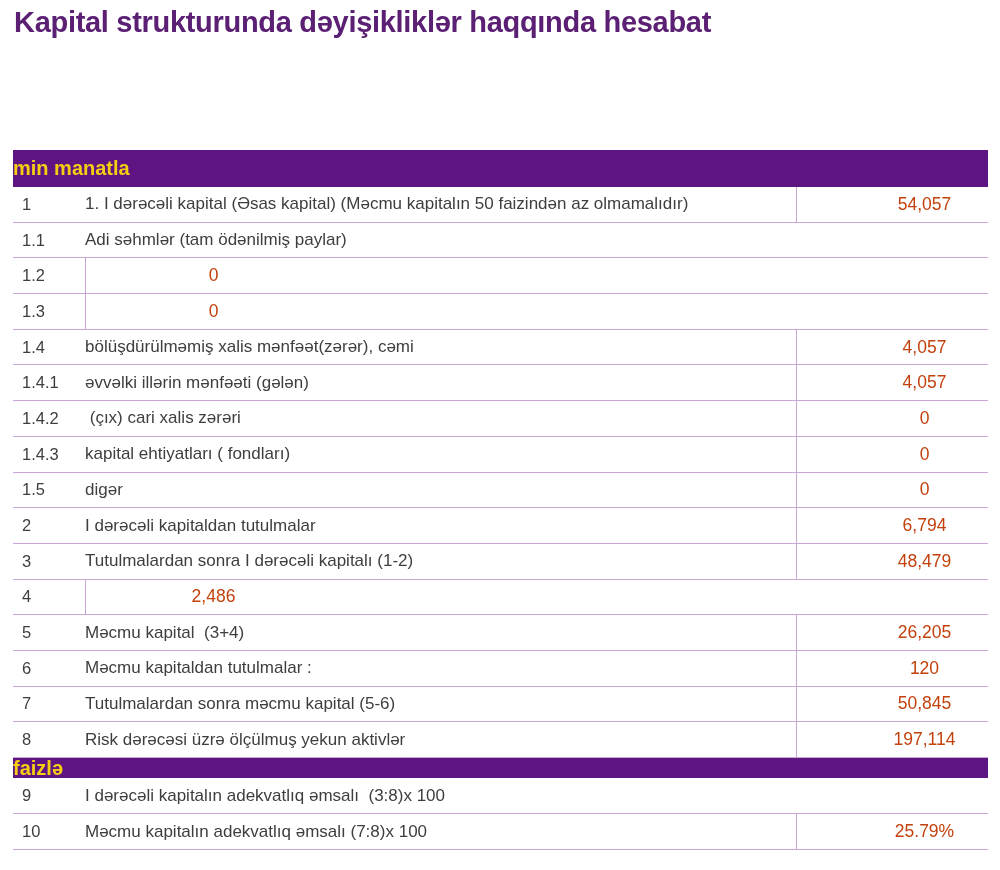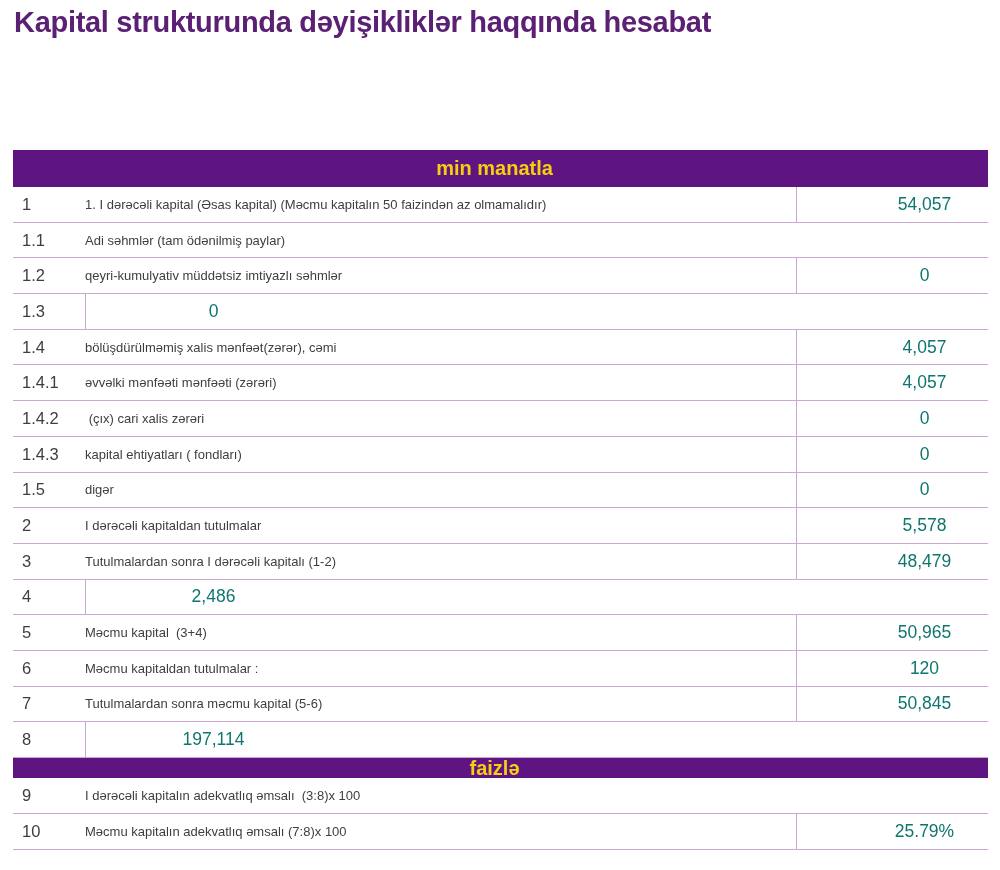--- a/index.html
+++ b/index.html
@@ -20,46 +20,46 @@
   .page-title{
     position:absolute;left:14px;top:6px;
     font-size:29px;font-weight:bold;color:var(--title-purple);
     letter-spacing:-0.3px;white-space:pre-wrap;
   }
   .table{
     position:absolute;left:13px;top:150px;width:975px;
   }
   .band{
     background:var(--purple);
-    display:flex;align-items:center;justify-content:center;
+    display:flex;align-items:center;justify-content:flex-start;
     padding-right:12px;
   }
   .band-top{height:37px;}
   .band-mid{height:20px;}
   .band-label{
     color:var(--yellow);font-weight:bold;font-size:20px;
   }
   .row{
     display:flex;align-items:stretch;
     border-bottom:1px solid var(--line);
   }
   #rows-main .row{height:35.7px;}
   #rows-percent .row{height:36px;}
   .cell{display:flex;align-items:center;color:var(--text);}
   .cell.no{
     width:72px;padding-left:9px;font-size:16.5px;flex-shrink:0;
   }
   .cell.label{
-    flex:1;font-size:13px;white-space:pre-wrap;padding-right:6px;
+    flex:1;font-size:17px;white-space:pre-wrap;padding-right:6px;
   }
   .cell.value{
     width:192px;flex-shrink:0;
     border-left:1px solid var(--line);
     justify-content:center;padding-left:64px;
-    font-size:17.5px;color:#0f766e;
+    font-size:17.5px;color:#c2410c;
   }
 </style>
 </head>
 <body>
 
 <div class="page">
   <div class="page-title">Kapital strukturunda dəyişikliklər haqqında hesabat</div>
 
   <div class="table">
     <div class="band band-top">
@@ -73,38 +73,37 @@
     <div class="cell value">54,057</div>
   </div>
 
   <div class="row">
     <div class="cell no">1.1</div>
     <div class="cell label">Adi səhmlər (tam ödənilmiş paylar)</div>
   </div>
 
   <div class="row">
     <div class="cell no">1.2</div>
-    <div class="cell label">qeyri-kumulyativ müddətsiz imtiyazlı səhmlər</div>
     <div class="cell value">0</div>
   </div>
 
   <div class="row">
     <div class="cell no">1.3</div>
     <div class="cell value">0</div>
   </div>
 
   <div class="row">
     <div class="cell no">1.4</div>
     <div class="cell label">bölüşdürülməmiş xalis mənfəət(zərər), cəmi</div>
     <div class="cell value">4,057</div>
   </div>
 
   <div class="row">
     <div class="cell no">1.4.1</div>
-    <div class="cell label">əvvəlki mənfəəti mənfəəti (zərəri)</div>
+    <div class="cell label">əvvəlki illərin mənfəəti (gələn)</div>
     <div class="cell value">4,057</div>
   </div>
 
   <div class="row">
     <div class="cell no">1.4.2</div>
     <div class="cell label"> (çıx) cari xalis zərəri</div>
     <div class="cell value">0</div>
   </div>
 
   <div class="row">
@@ -115,54 +114,55 @@
 
   <div class="row">
     <div class="cell no">1.5</div>
     <div class="cell label">digər</div>
     <div class="cell value">0</div>
   </div>
 
   <div class="row">
     <div class="cell no">2</div>
     <div class="cell label">I dərəcəli kapitaldan tutulmalar</div>
-    <div class="cell value">5,578</div>
+    <div class="cell value">6,794</div>
   </div>
 
   <div class="row">
     <div class="cell no">3</div>
     <div class="cell label">Tutulmalardan sonra I dərəcəli kapitalı (1-2)</div>
     <div class="cell value">48,479</div>
   </div>
 
   <div class="row">
     <div class="cell no">4</div>
     <div class="cell value">2,486</div>
   </div>
 
   <div class="row">
     <div class="cell no">5</div>
     <div class="cell label">Məcmu kapital  (3+4)</div>
-    <div class="cell value">50,965</div>
+    <div class="cell value">26,205</div>
   </div>
 
   <div class="row">
     <div class="cell no">6</div>
     <div class="cell label">Məcmu kapitaldan tutulmalar :</div>
     <div class="cell value">120</div>
   </div>
 
   <div class="row">
     <div class="cell no">7</div>
     <div class="cell label">Tutulmalardan sonra məcmu kapital (5-6)</div>
     <div class="cell value">50,845</div>
   </div>
 
   <div class="row">
     <div class="cell no">8</div>
+    <div class="cell label">Risk dərəcəsi üzrə ölçülmuş yekun aktivlər</div>
     <div class="cell value">197,114</div>
   </div>
 </div>
 
     <div class="band band-mid">
       <span class="band-label">faizlə</span>
     </div>
 
     <div id="rows-percent">
   <div class="row">

